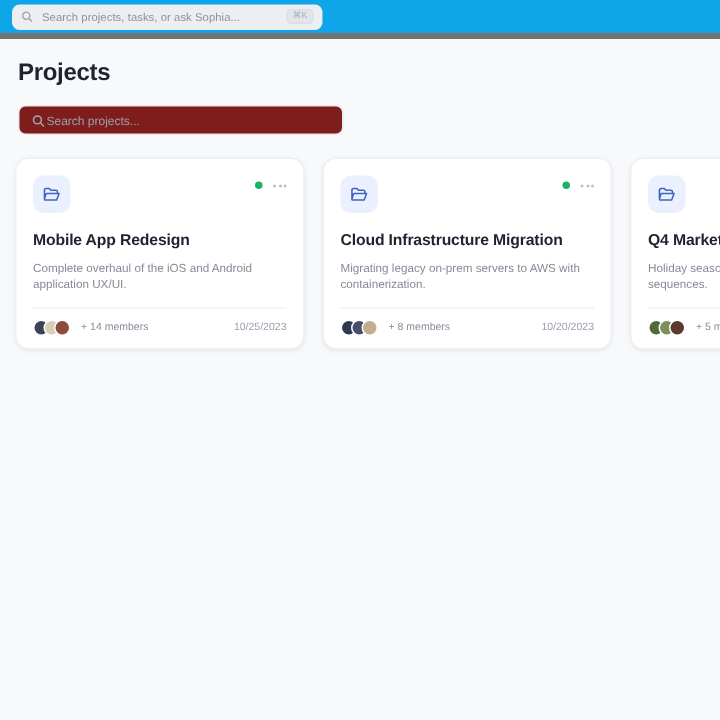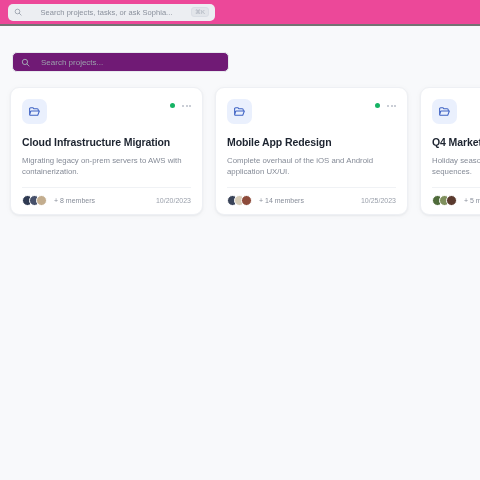--- a/index.html
+++ b/index.html
@@ -8,26 +8,25 @@
     overflow: hidden;
     background: #f8f9fb;
     font-family: "Liberation Sans", sans-serif;
     -webkit-font-smoothing: antialiased;
   }
 
   
   .topbar {
     position: relative;
     height: 26px;
-    background: #ec4899;
-    border-bottom: 2px solid #737373;
+    background: #0ea5e9;
+    border-bottom: 4px solid #737373;
     display: flex;
     align-items: center;
     padding: 0 8px;
-    text-align: center;
   }
   .omni {
     display: flex;
     align-items: center;
     gap: 6px;
     width: 207px;
     height: 17px;
     background: #eceef2;
     border-radius: 5px;
     padding: 0 6px;
@@ -64,24 +63,24 @@
     margin-top: 5px;
     font-size: 8.5px;
     color: #767d8a;
   }
 
   
   .filter-wrap { padding: 12px 12px 0 12px; }
   .filter {
     display: flex;
     align-items: center;
-    gap: 11px;
+    gap: 1px;
     width: 217px;
     height: 20px;
-    background: #701a75;
+    background: #7f1d1d;
     border: 1px solid #e7eaee;
     border-radius: 5px;
     padding: 0 8px;
   }
   .filter-text {
     font-size: 8px;
     color: #9ba1ac;
     white-space: nowrap;
   }
 
@@ -183,33 +182,66 @@
     <svg class="mag" width="8" height="8" viewBox="0 0 16 16">
       <circle cx="7" cy="7" r="4.7" fill="none" stroke="#9aa0ac" stroke-width="1.7"></circle>
       <line x1="10.4" y1="10.4" x2="14.3" y2="14.3" stroke="#9aa0ac" stroke-width="1.7" stroke-linecap="round"></line>
     </svg>
     <span class="omni-text">Search projects, tasks, or ask Sophia...</span>
     <span class="kbd">⌘K</span>
   </div>
 </div>
 
 <div class="page-head">
+  <div class="page-title">Projects</div>
 </div>
 
 <div class="filter-wrap">
   <div class="filter">
     <svg width="9" height="9" viewBox="0 0 16 16">
       <circle cx="7" cy="7" r="4.7" fill="none" stroke="#a3a9b4" stroke-width="1.7"></circle>
       <line x1="10.4" y1="10.4" x2="14.3" y2="14.3" stroke="#a3a9b4" stroke-width="1.7" stroke-linecap="round"></line>
     </svg>
     <span class="filter-text">Search projects...</span>
   </div>
 </div>
 
 <div class="grid">
+
+  <div class="card">
+    <div class="card-top">
+      <div class="folder-tile">
+        <svg width="13" height="13" viewBox="0 0 24 24" fill="none" stroke="#3f63c4" stroke-width="1.9" stroke-linecap="round" stroke-linejoin="round">
+          <path d="M3 7a2 2 0 0 1 2-2h4l2 2h6a2 2 0 0 1 2 2v1"></path>
+          <path d="M3 7v11a1 1 0 0 0 1 1h14l3-8H6.2a1.5 1.5 0 0 0-1.4 1L3 18"></path>
+        </svg>
+      </div>
+      <div class="card-meta">
+        <span class="dot" style="background:#16b364"></span>
+        <span class="kebab">
+            <i></i>
+            <i></i>
+            <i></i>
+          </span>
+      </div>
+    </div>
+    <div class="card-title">Mobile App Redesign</div>
+    <div class="card-desc">Complete overhaul of the iOS and Android application UX/UI.</div>
+    <div class="card-foot">
+      <div class="foot-left">
+        <div class="avatars">
+          <span style="background:#3a4459"></span>
+          <span style="background:#d8cdb8"></span>
+          <span style="background:#8d4b3a"></span>
+        </div>
+        <span class="members">+ 14 members</span>
+      </div>
+      <span class="date">10/25/2023</span>
+    </div>
+  </div>
 
   <div class="card">
     <div class="card-top">
       <div class="folder-tile">
         <svg width="13" height="13" viewBox="0 0 24 24" fill="none" stroke="#3f63c4" stroke-width="1.9" stroke-linecap="round" stroke-linejoin="round">
           <path d="M3 7a2 2 0 0 1 2-2h4l2 2h6a2 2 0 0 1 2 2v1"></path>
           <path d="M3 7v11a1 1 0 0 0 1 1h14l3-8H6.2a1.5 1.5 0 0 0-1.4 1L3 18"></path>
         </svg>
       </div>
       <div class="card-meta">
@@ -237,52 +269,20 @@
   </div>
 
   <div class="card">
     <div class="card-top">
       <div class="folder-tile">
         <svg width="13" height="13" viewBox="0 0 24 24" fill="none" stroke="#3f63c4" stroke-width="1.9" stroke-linecap="round" stroke-linejoin="round">
           <path d="M3 7a2 2 0 0 1 2-2h4l2 2h6a2 2 0 0 1 2 2v1"></path>
           <path d="M3 7v11a1 1 0 0 0 1 1h14l3-8H6.2a1.5 1.5 0 0 0-1.4 1L3 18"></path>
         </svg>
       </div>
-      <div class="card-meta">
-        <span class="dot" style="background:#16b364"></span>
-        <span class="kebab">
-            <i></i>
-            <i></i>
-            <i></i>
-          </span>
-      </div>
-    </div>
-    <div class="card-title">Mobile App Redesign</div>
-    <div class="card-desc">Complete overhaul of the iOS and Android application UX/UI.</div>
-    <div class="card-foot">
-      <div class="foot-left">
-        <div class="avatars">
-          <span style="background:#3a4459"></span>
-          <span style="background:#d8cdb8"></span>
-          <span style="background:#8d4b3a"></span>
-        </div>
-        <span class="members">+ 14 members</span>
-      </div>
-      <span class="date">10/25/2023</span>
-    </div>
-  </div>
-
-  <div class="card">
-    <div class="card-top">
-      <div class="folder-tile">
-        <svg width="13" height="13" viewBox="0 0 24 24" fill="none" stroke="#3f63c4" stroke-width="1.9" stroke-linecap="round" stroke-linejoin="round">
-          <path d="M3 7a2 2 0 0 1 2-2h4l2 2h6a2 2 0 0 1 2 2v1"></path>
-          <path d="M3 7v11a1 1 0 0 0 1 1h14l3-8H6.2a1.5 1.5 0 0 0-1.4 1L3 18"></path>
-        </svg>
-      </div>
 
     </div>
     <div class="card-title">Q4 Marketing Campaign</div>
     <div class="card-desc">Holiday season promotions and email sequences.</div>
     <div class="card-foot">
       <div class="foot-left">
         <div class="avatars">
           <span style="background:#4f6b3a"></span>
           <span style="background:#7f8f5c"></span>
           <span style="background:#5a3a2e"></span>

